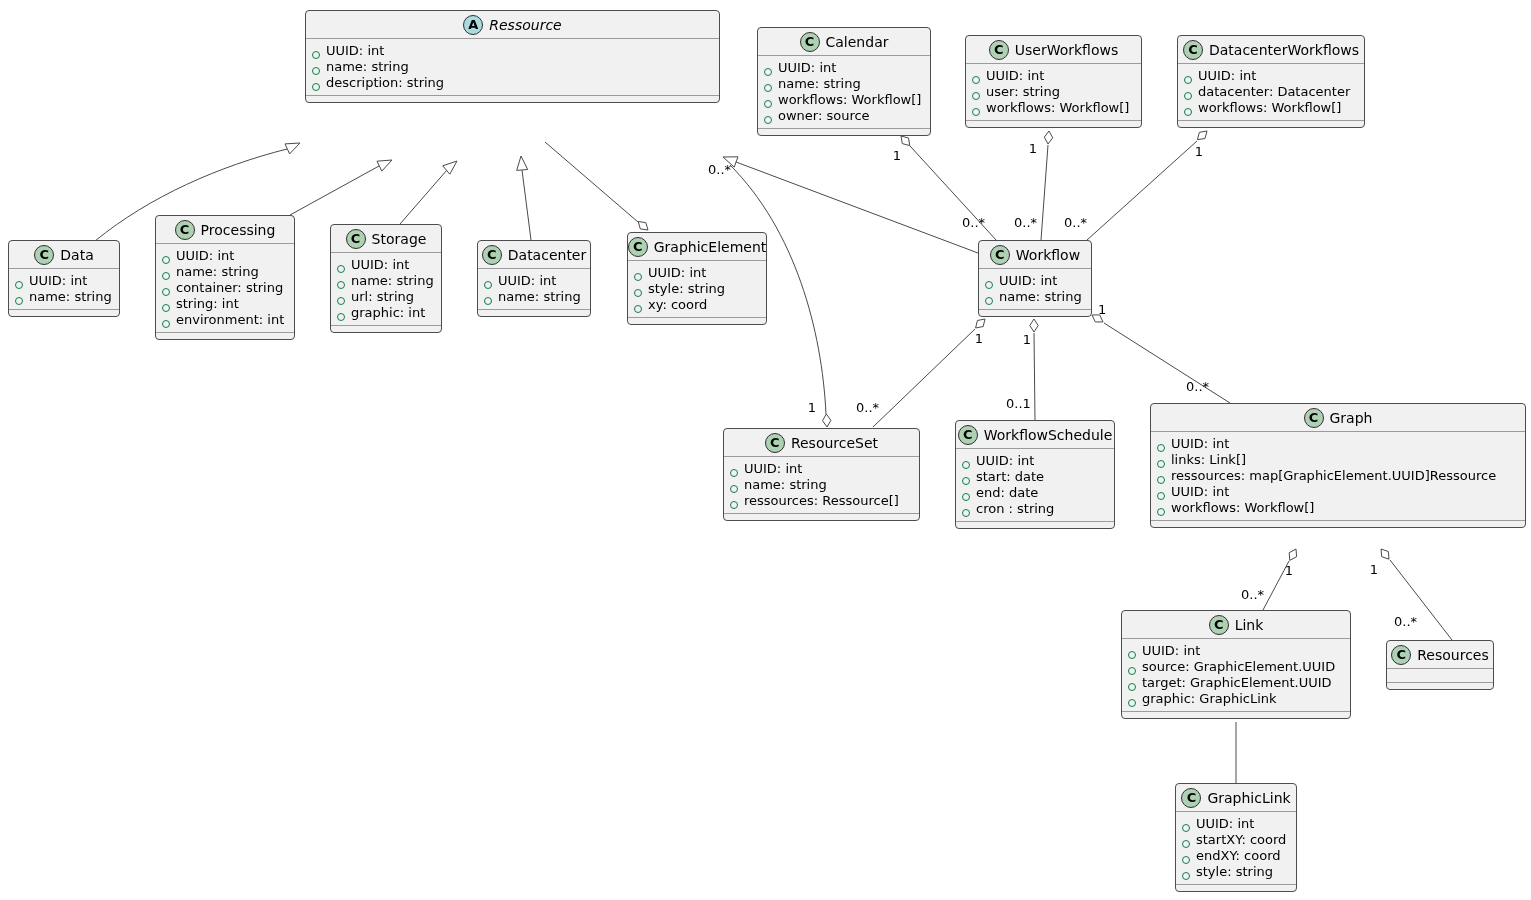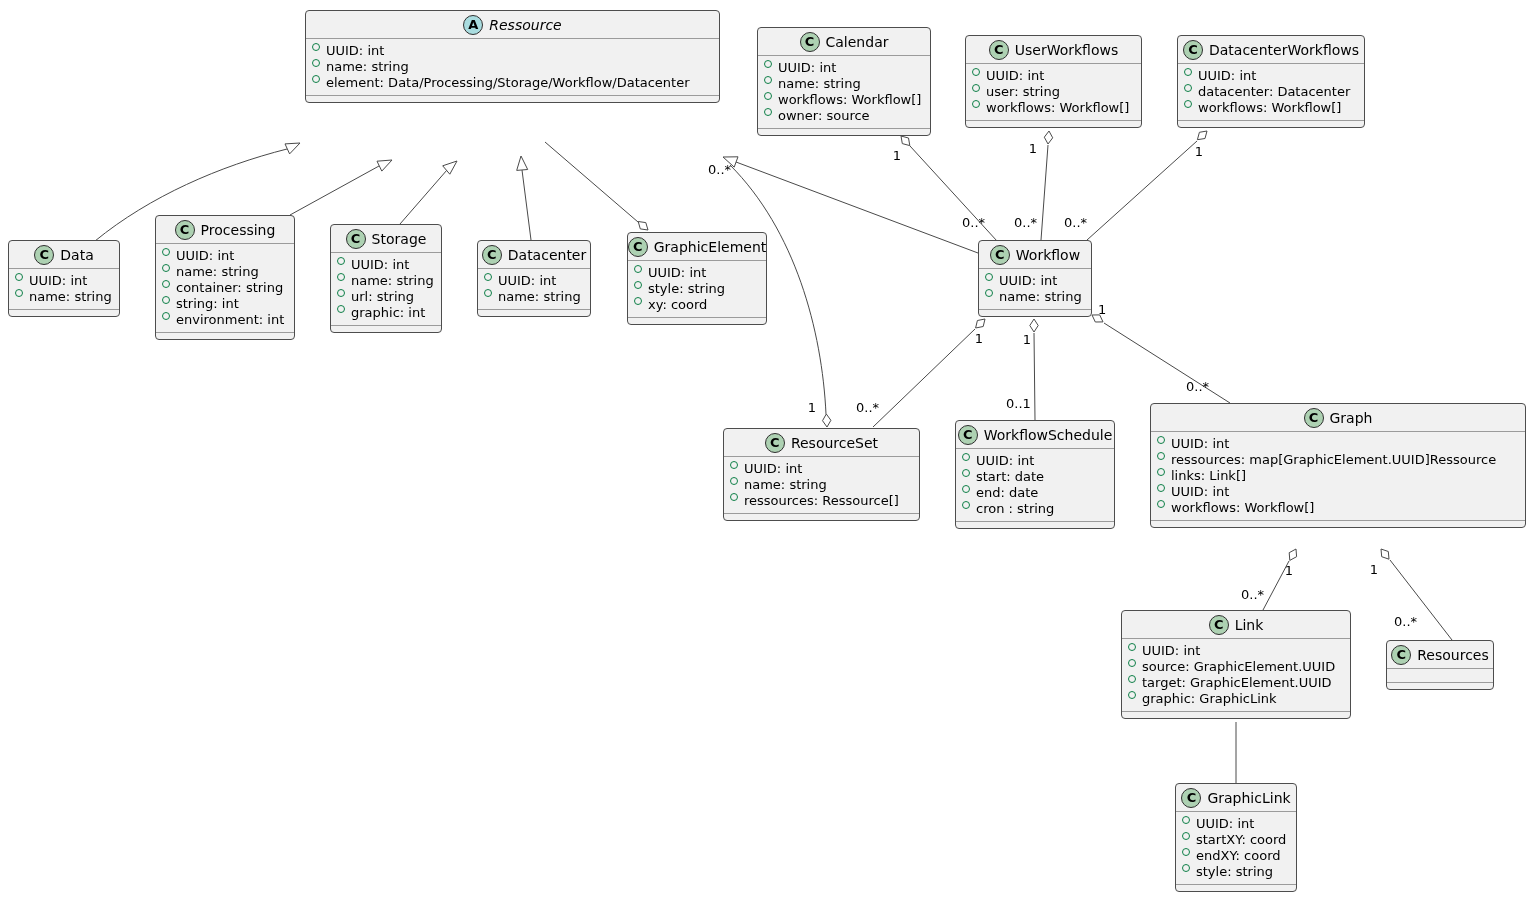--- a/index.html
+++ b/index.html
@@ -13,21 +13,21 @@
              border-radius:4px;color:#000;box-sizing:border-box;}
   .uml-title{display:flex;align-items:center;justify-content:center;gap:6px;
              padding:3px 6px;border-bottom:1px solid #9b9b9b;min-height:21px;}
   .uml-icon{width:20px;height:20px;border-radius:50%;flex:none;display:flex;align-items:center;
             justify-content:center;font-weight:bold;font-size:13px;background:#add1b2;
             border:1px solid #2f2f2f;box-sizing:border-box;color:#000;}
   .abstract .uml-icon{background:#a9dcdf;}
   .uml-name{font-size:14px;white-space:nowrap;}
   .abstract .uml-name{font-style:italic;}
   .uml-attrs{padding:4px 8px 4px 6px;border-bottom:1px solid #9b9b9b;min-height:5px;}
-  .uml-attr{display:flex;align-items:flex-start;gap:6px;font-size:13px;line-height:16px;white-space:nowrap;}
+  .uml-attr{display:flex;align-items:flex-end;gap:6px;font-size:13px;line-height:16px;white-space:nowrap;}
   .dot{width:6px;height:6px;border:1px solid #0f8048;border-radius:50%;flex:none;background:transparent;}
   .uml-footer{height:6px;}
 </style>
 </head>
 <body>
 
 <div class="canvas" id="canvas">
   <svg id="connectors" width="1531" height="900" viewBox="0 0 1531 900">
       <path d="M 95,241 C 150,196 220,166 287,149" class="edge"></path>
       <polygon points="300.0,143.0 289.6,153.9 285.0,143.9" class="marker"></polygon>
@@ -88,21 +88,21 @@
         <div class="uml-attr">
           <span class="dot"></span>
           <span class="attr-text">UUID: int</span>
         </div>
         <div class="uml-attr">
           <span class="dot"></span>
           <span class="attr-text">name: string</span>
         </div>
         <div class="uml-attr">
           <span class="dot"></span>
-          <span class="attr-text">element: Data/Processing/Storage/Workflow/Datacenter</span>
+          <span class="attr-text">description: string</span>
         </div>
       </div>
       <div class="uml-footer"></div>
     </div>
     <div class="uml-class" style="left: 757px; top: 27px; width: 174px;">
       <div class="uml-title">
         <span class="uml-icon">C</span>
         <span class="uml-name">Calendar</span>
       </div>
       <div class="uml-attrs">
@@ -344,25 +344,25 @@
         <span class="uml-icon">C</span>
         <span class="uml-name">Graph</span>
       </div>
       <div class="uml-attrs">
         <div class="uml-attr">
           <span class="dot"></span>
           <span class="attr-text">UUID: int</span>
         </div>
         <div class="uml-attr">
           <span class="dot"></span>
+          <span class="attr-text">links: Link[]</span>
+        </div>
+        <div class="uml-attr">
+          <span class="dot"></span>
           <span class="attr-text">ressources: map[GraphicElement.UUID]Ressource</span>
-        </div>
-        <div class="uml-attr">
-          <span class="dot"></span>
-          <span class="attr-text">links: Link[]</span>
         </div>
         <div class="uml-attr">
           <span class="dot"></span>
           <span class="attr-text">UUID: int</span>
         </div>
         <div class="uml-attr">
           <span class="dot"></span>
           <span class="attr-text">workflows: Workflow[]</span>
         </div>
       </div>

